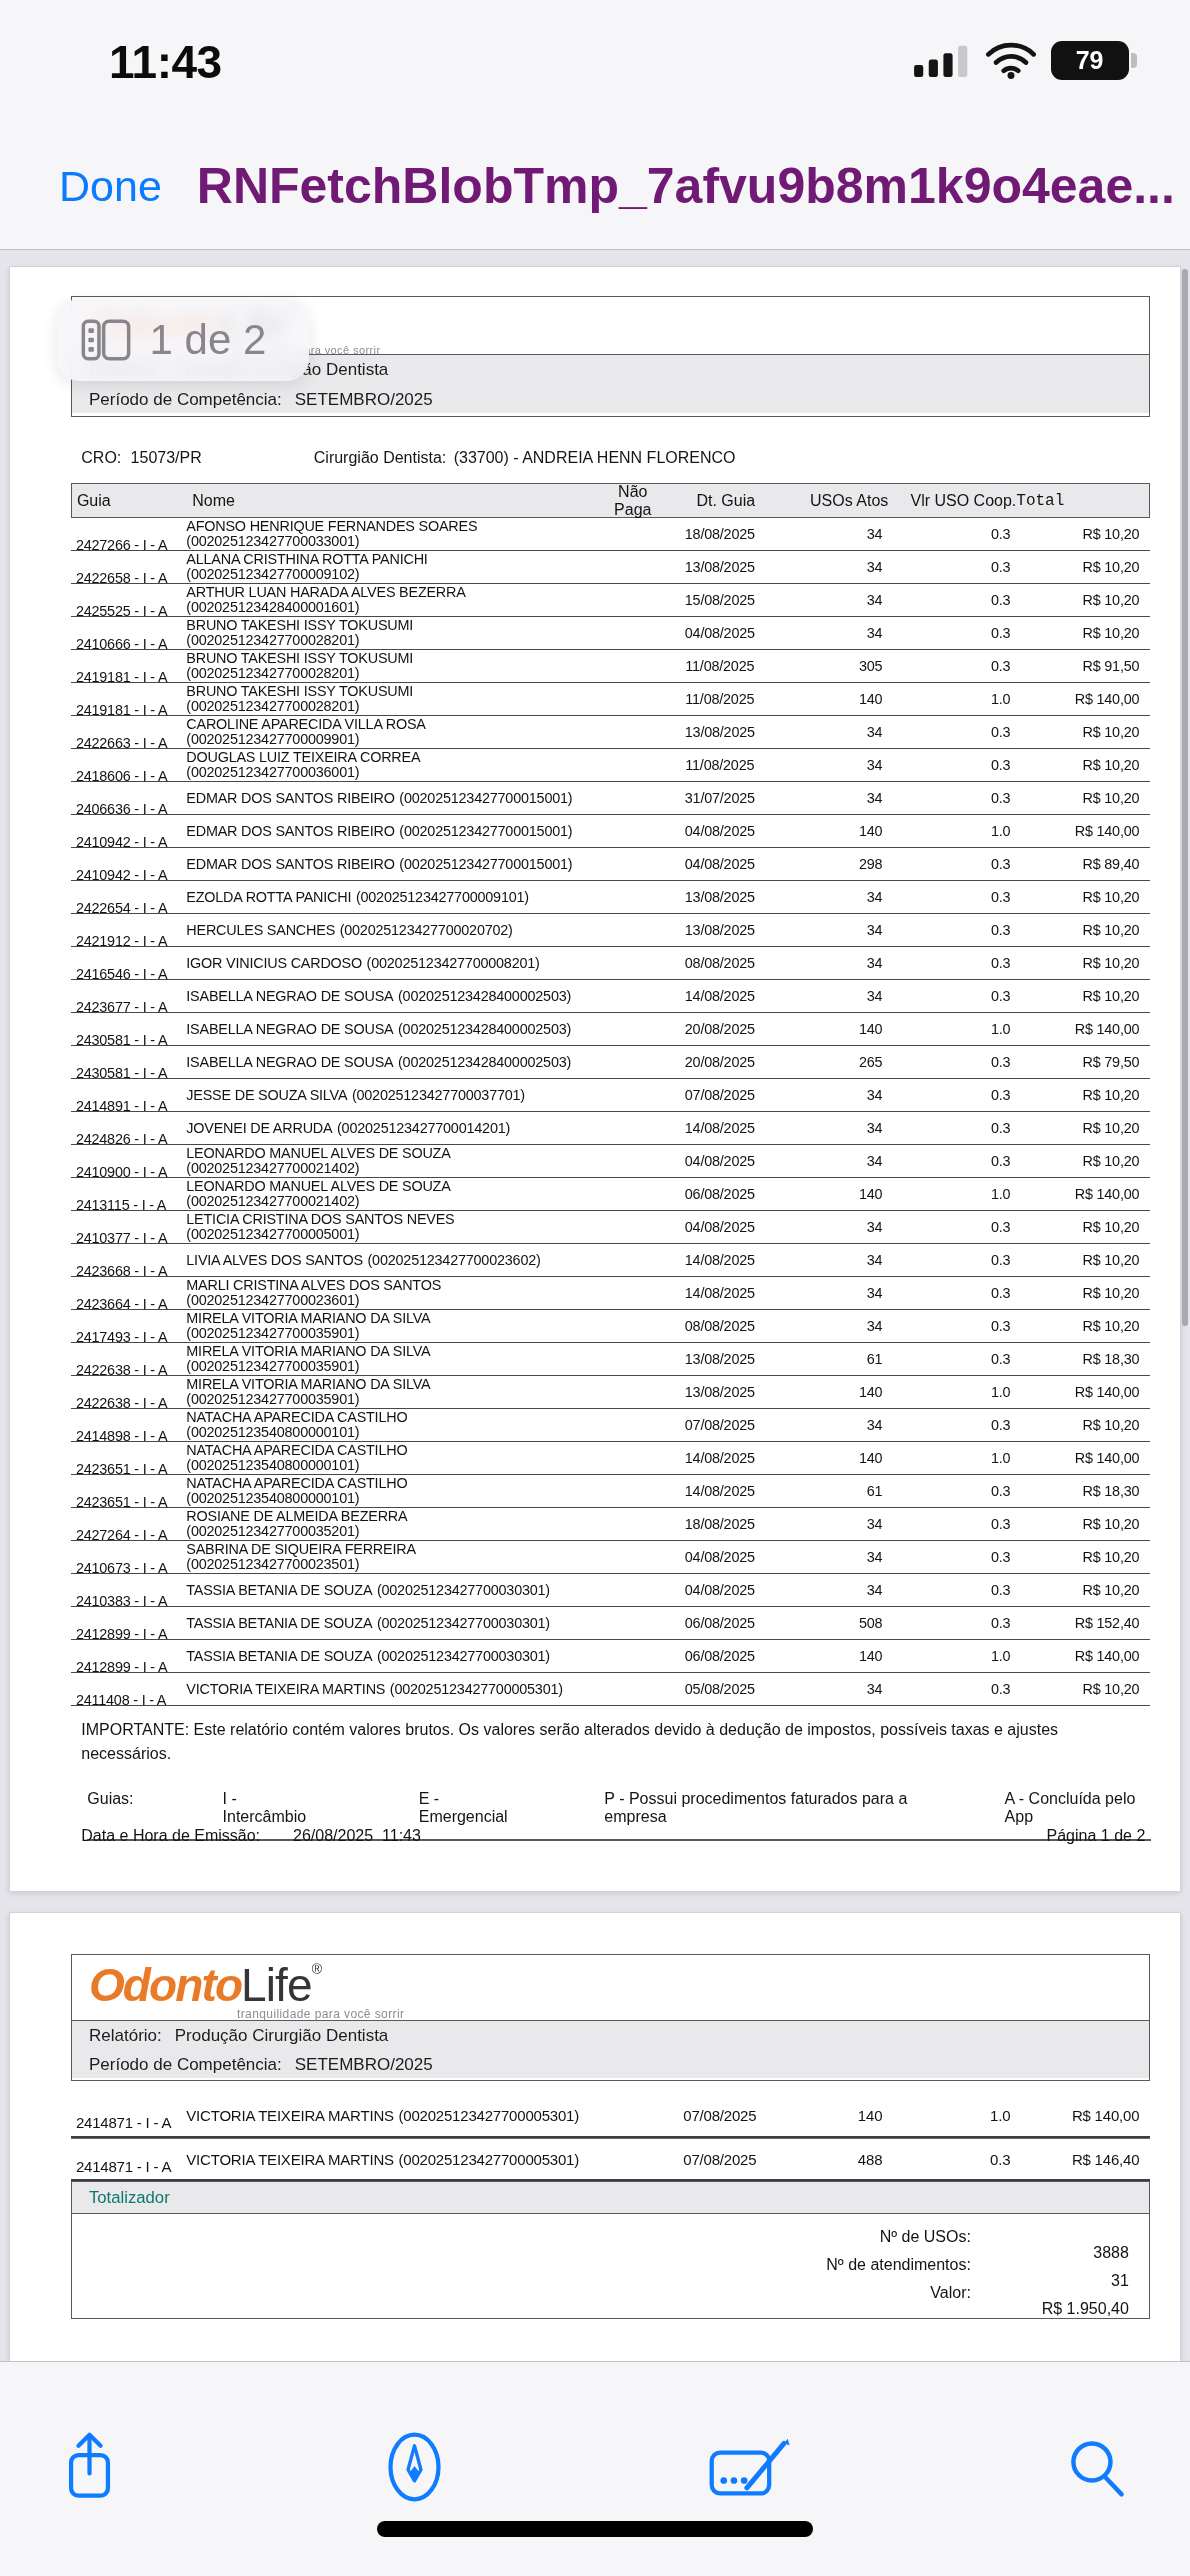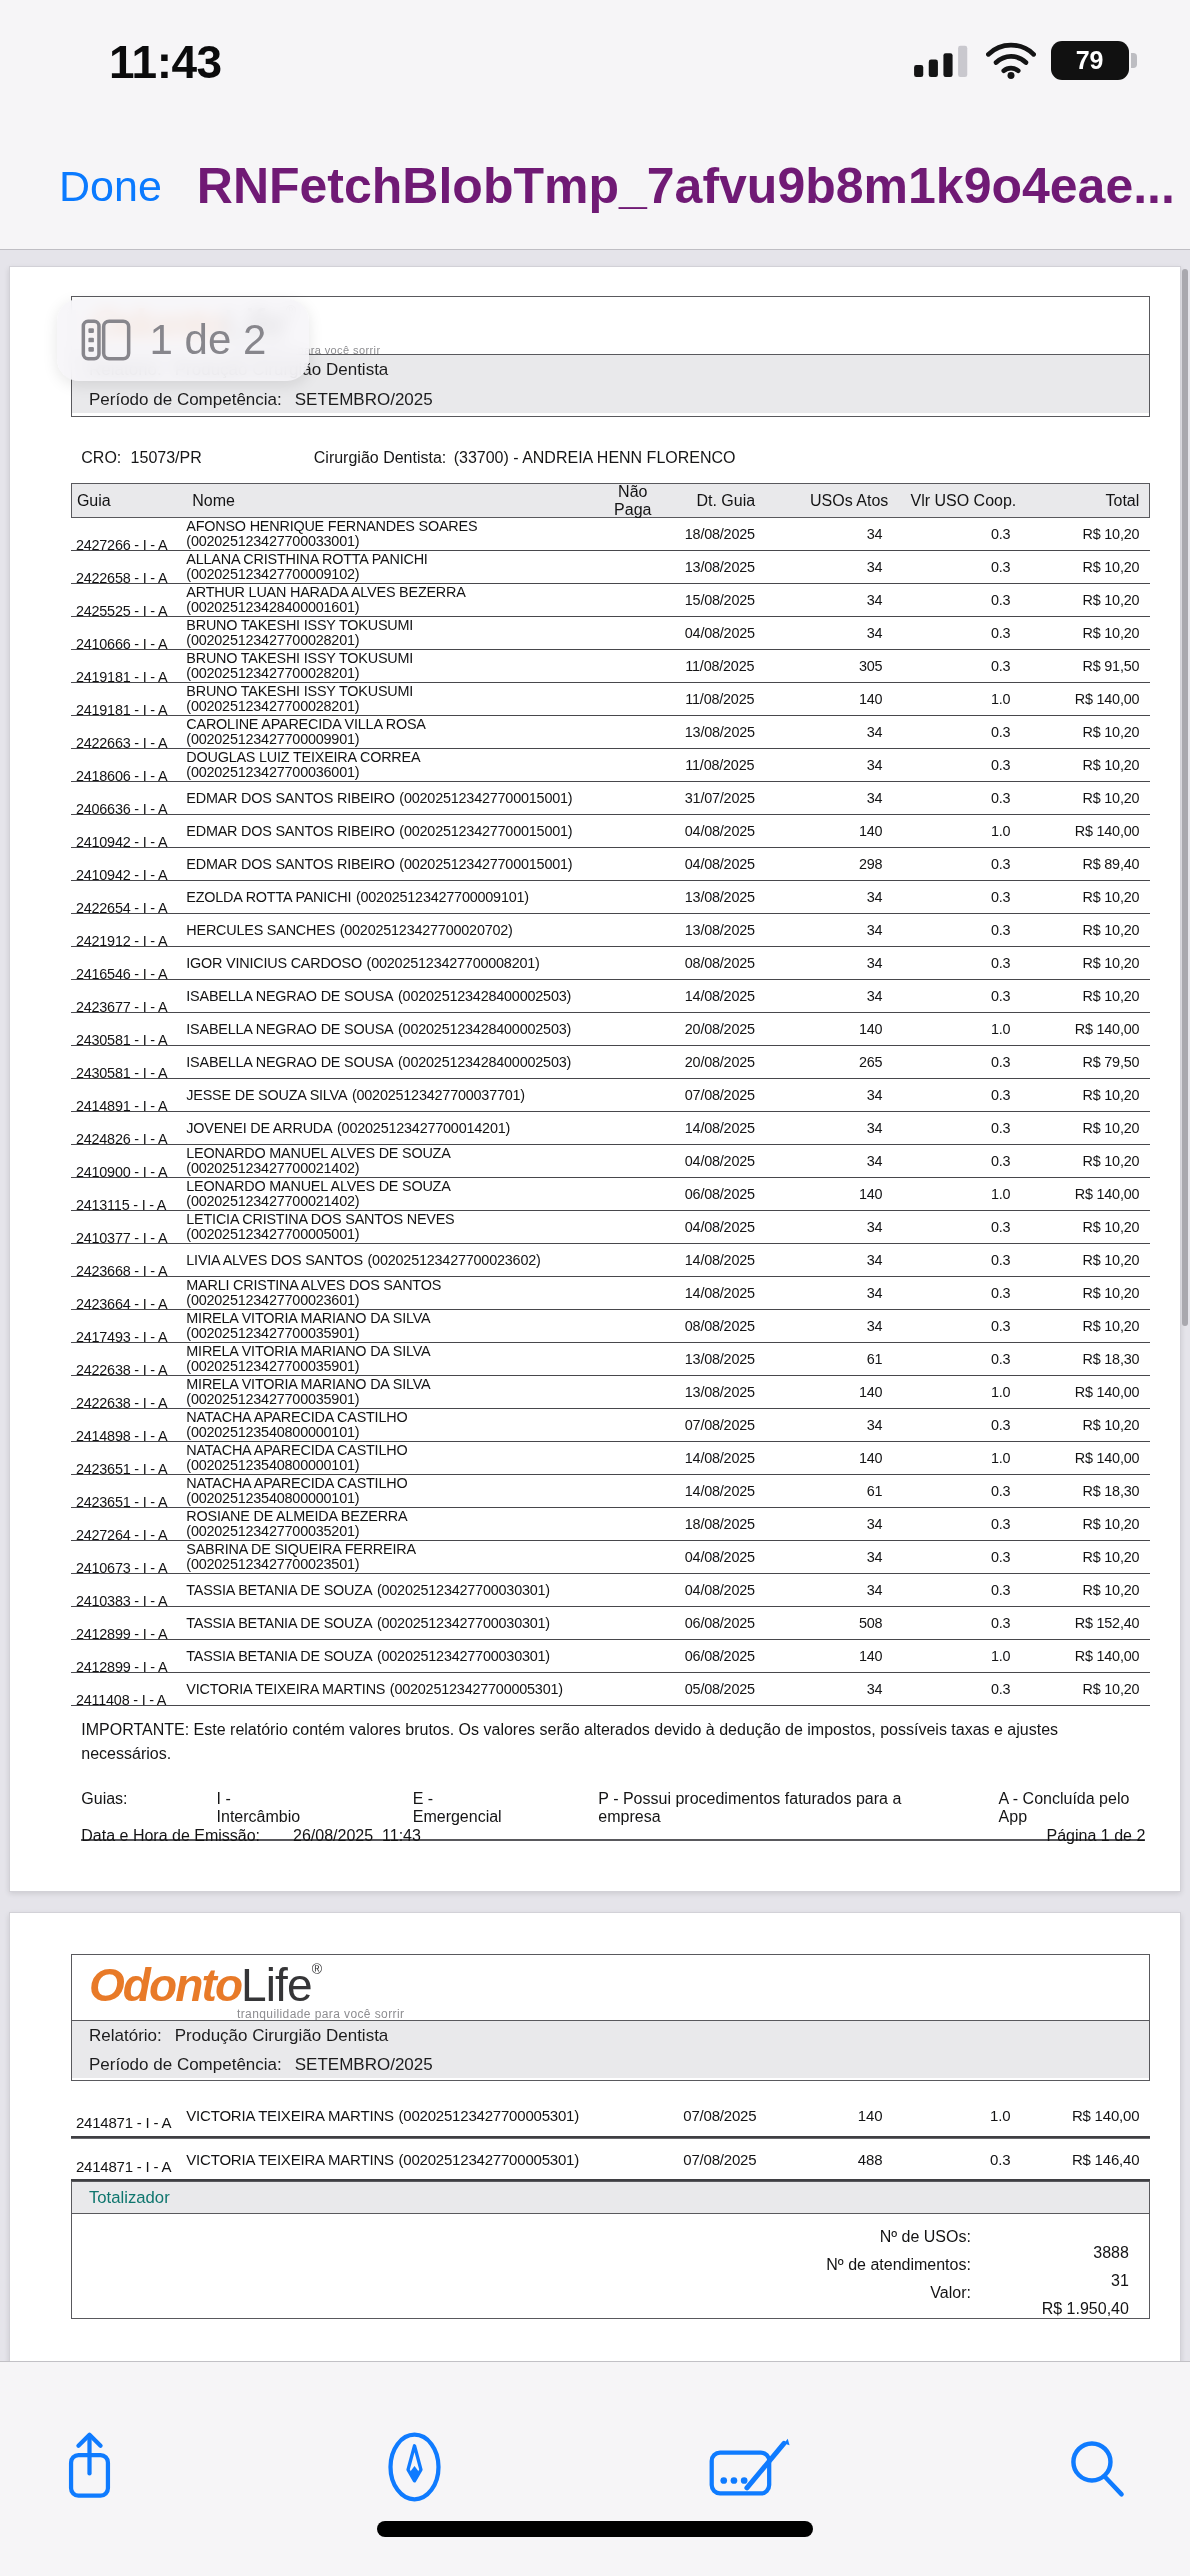--- a/index.html
+++ b/index.html
@@ -81,31 +81,31 @@
   .c-date { width:121px; text-align:center; }
   .c-usos { width:102px; text-align:right; }
   .c-vlr { width:128px; text-align:right; }
   .c-total { flex:1; text-align:right; padding-right:11px; }
   .th-guia { width:120px; padding-left:4.6px; }
   .th-name { width:408px; }
   .th-np { width:65px; text-align:center; }
   .th-date { width:121px; text-align:center; }
   .th-usos { width:102px; text-align:right; }
   .th-vlr { width:128px; text-align:right; }
-  .th-total { flex:1; text-align:right; padding-right:10px; }
+  .th-total { flex:1; padding-right:10px;font-family:Liberation Mono, monospace; }
 
   
   .p2 .rows { top:182px; }
   .p2 .trow { height:43px; font-size:15px; border-bottom:2.3px solid #3f3f43; }
   .p2 .trow + .trow { border-top:0.9px solid #6a6a6e; }
 
   
   .important { position:absolute; left:71px; top:1451px; width:1039px;
     font-size:16px; line-height:24px; color:#141415; }
-  .legend { position:absolute; left:71px; top:1523px; width:1064px;
+  .legend { position:absolute; left:77px; top:1523px; width:1064px;
     border-bottom:2.8px solid #59595d; padding-bottom:13px;
     display:flex; font-size:16px; color:#141415; }
   .legend .lg-item-0 { margin-left:89px; }
   .legend .lg-item-1 { margin-left:104px; }
   .legend .lg-item-2 { margin-left:83px; }
   .legend .lg-item-3 { margin-left:67px; }
   .emission { position:absolute; left:71px; top:1560px; width:1064px; display:flex;
     font-size:16px; color:#141415; }
   .emission .ev { margin-left:33px; white-space:pre; }
   .emission .pg { margin-left:auto; }

